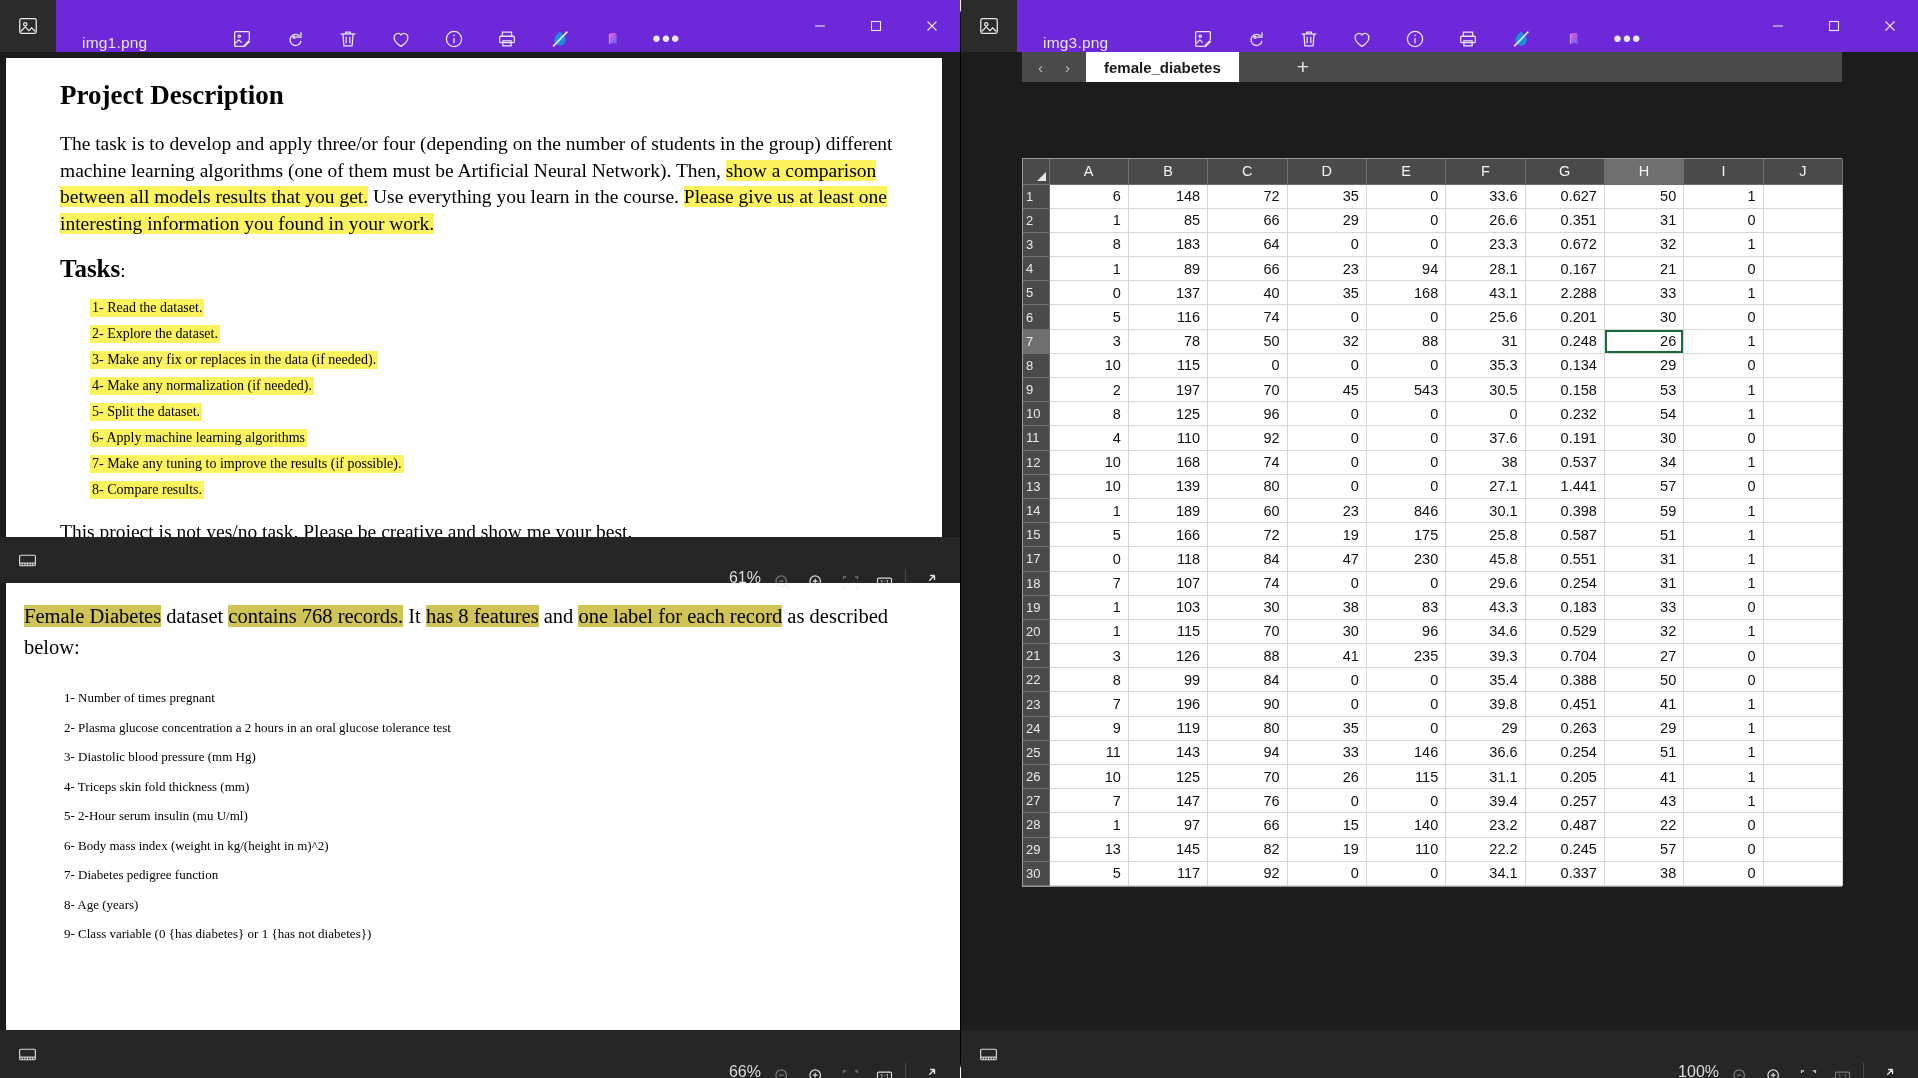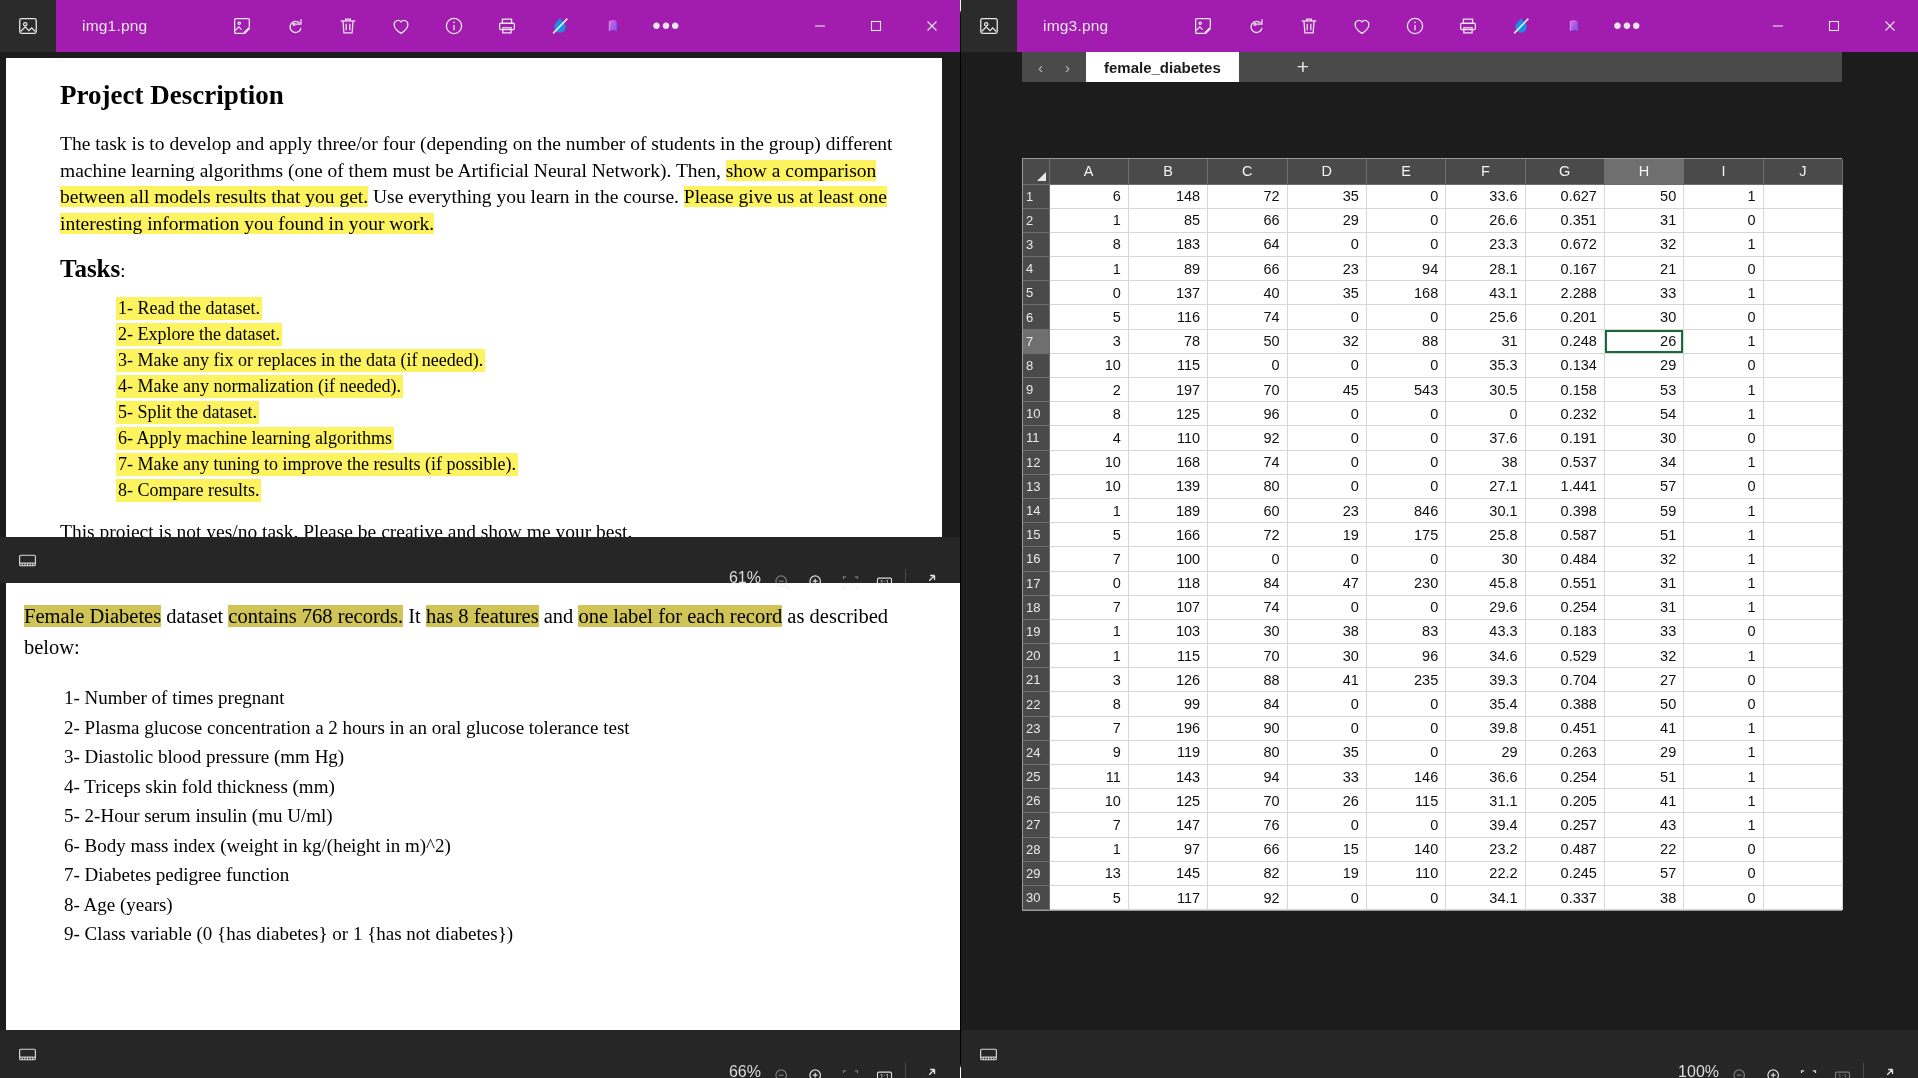--- a/index.html
+++ b/index.html
@@ -9,21 +9,21 @@
     font-family: "Liberation Sans", sans-serif;
     overflow: hidden;
   }
   .desktop { position: relative; width: 1918px; height: 1078px; background:#ffffff; display:flex; }
 
   
   .win { position: relative; background: #1c1c1c; display: flex; flex-direction: column; height: 1078px; }
   .win-left  { width: 960px; }
   .win-right { width: 958px; border-left: 1px solid #000; border-radius: 15px; }
 
-  .titlebar { height: 52px; background:#a21caf; display:flex; align-items:center; flex:0 0 auto; position:relative; }
+  .titlebar { height: 52px; background:#6d28d9; display:flex; align-items:flex-end; flex:0 0 auto; position:relative; }
   .app-badge { width: 56px; height: 52px; display:flex; align-items:center; justify-content:center; background:#2b2b2b; }
   .win-right .app-badge { background:#2b2b2b; }
   .app-badge svg { width:22px; height:22px; }
   .tab-title { color:#e6e6e6; font-size:15.5px; margin-left:26px; letter-spacing:.2px; white-space:nowrap; }
 
   .tb-icons { display:flex; align-items:center; gap:27px; margin-left:82px; }
   .tbi { width:26px; height:26px; display:flex; align-items:center; justify-content:center; cursor:pointer; }
   .tbi svg { width:22px; height:22px; display:block; }
   .dots { color:#e8e8e8; font-size:24px; line-height:10px; letter-spacing:1px; }
 
@@ -40,28 +40,28 @@
             font-family:"Liberation Serif", serif; }
 
   h1.doc-h { font-size: 27px; font-weight: bold; margin-bottom: 20px; font-family:"Liberation Serif", serif; }
   h2.doc-h2 { font-size: 25px; font-weight: bold; margin: 18px 0 14px 0; font-family:"Liberation Serif", serif; }
   h2.doc-h2 .colon { font-size:19px; font-weight:normal; }
   p.doc-p { font-size: 19.5px; line-height: 26.5px; text-align:left; }
   mark.hl { background:#fdf35f; color:#000; }
   mark.hl2 { background:#cfc455; color:#000; }
 
   ul.tasklist { list-style:none; margin: 6px 0 0 30px; }
-  ul.tasklist li { font-size:18px; line-height:22px; margin-bottom:4px; white-space:nowrap;margin-left:26px; }
+  ul.tasklist li { font-size:14px; line-height:22px; margin-bottom:4px; white-space:nowrap; }
   ul.tasklist li span.hl { background:#fdf35f; padding:1px 2px 2px 2px; }
 
   .closing { font-size:19.5px; margin-top:16px; display:inline-block; }
 
   p.doc-p2 { font-size:20.5px; line-height:31px; }
   ul.featlist { list-style:none; margin: 20px 0 0 40px; }
-  ul.featlist li { font-size:19px; line-height:29.5px; white-space:nowrap; }
+  ul.featlist li { font-size:13px; line-height:29.5px; white-space:nowrap; }
 
   
   .statusbar { height: 48px; background:#262626; display:flex; align-items:center; padding: 0 20px 0 14px; flex:0 0 auto; }
   .sb-left { display:flex; align-items:center; }
   .sb-right { margin-left:auto; display:flex; align-items:flex-start; gap:8px;margin-top:44px; }
   .zoomval { color:#dcdcdc; font-size:16px; min-width:46px; text-align:right; }
   .sb-sep { width:1px; height:22px; background:#4a4a4a; }
   .sb-ico { width:26px; height:26px; display:flex; align-items:center; justify-content:center; cursor:pointer; }
   .sb-ico svg { width:21px; height:21px; }
   .dim { opacity:.45; }
@@ -633,33 +633,20 @@
                 <td>72</td>
                 <td>19</td>
                 <td>175</td>
                 <td>25.8</td>
                 <td>0.587</td>
                 <td>51</td>
                 <td>1</td>
                 <td></td>
               </tr>
               <tr>
-                <td class="rh">16</td>
-                <td>7</td>
-                <td>100</td>
-                <td>0</td>
-                <td>0</td>
-                <td>0</td>
-                <td>30</td>
-                <td>0.484</td>
-                <td>32</td>
-                <td>1</td>
-                <td></td>
-              </tr>
-              <tr>
                 <td class="rh">17</td>
                 <td>0</td>
                 <td>118</td>
                 <td>84</td>
                 <td>47</td>
                 <td>230</td>
                 <td>45.8</td>
                 <td>0.551</td>
                 <td>31</td>
                 <td>1</td>

